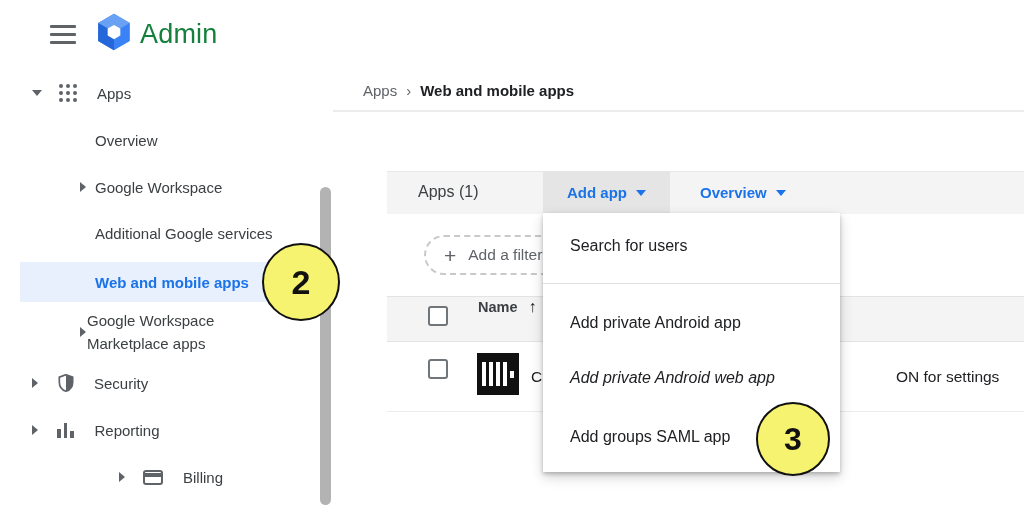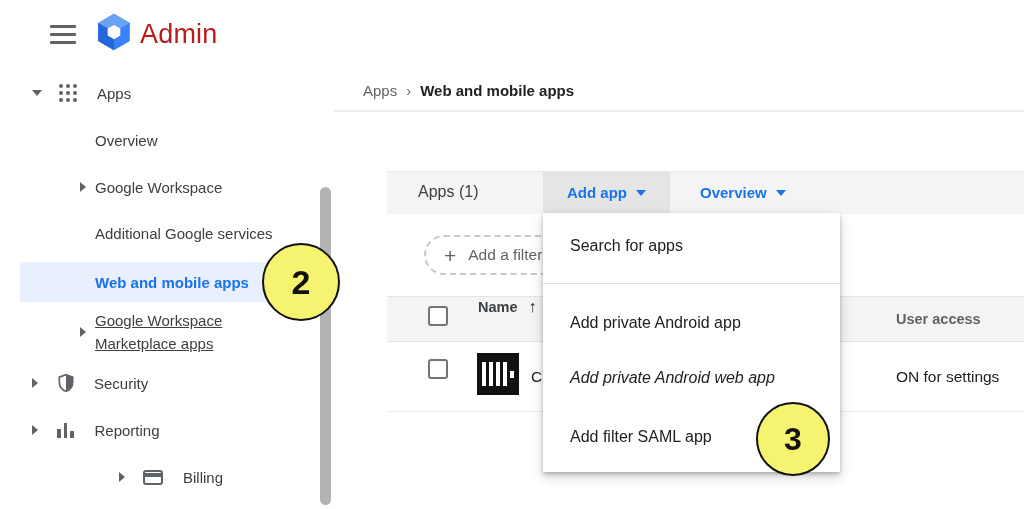--- a/index.html
+++ b/index.html
@@ -3,21 +3,21 @@
 <meta charset="utf-8">
 <style>
   html,body{margin:0;padding:0;background:#fff;}
   #app{position:relative;width:1024px;height:509px;overflow:hidden;background:#fff;
        font-family:"Liberation Sans","DejaVu Sans",sans-serif;-webkit-font-smoothing:antialiased;}
   .abs{position:absolute;}
   .row{display:flex;align-items:center;}
   
   .hamburger{width:26px;height:3px;background:#5f6368;border-radius:1px;
              box-shadow:0 8px 0 #5f6368,0 16px 0 #5f6368;}
-  .admin-word{font-size:27px;color:#b91c1c;letter-spacing:.2px;}
+  .admin-word{font-size:27px;color:#15803d;letter-spacing:.2px;}
   .side-label{font-size:15px;color:#3c4043;}
   .side-label.sel{color:#1a73e8;font-weight:bold;}
   .caret-down{width:0;height:0;border-left:5px solid transparent;border-right:5px solid transparent;border-top:6px solid #5f6368;}
   .caret-right{width:0;height:0;border-top:5px solid transparent;border-bottom:5px solid transparent;border-left:6px solid #5f6368;}
   .grid-icon{position:relative;width:19px;height:19px;}
   .grid-icon::before{content:"";position:absolute;left:0;top:0;width:4px;height:4px;border-radius:50%;background:#5f6368;
     box-shadow:7px 0 0 #5f6368,14px 0 0 #5f6368,0 7px 0 #5f6368,7px 7px 0 #5f6368,14px 7px 0 #5f6368,0 14px 0 #5f6368,7px 14px 0 #5f6368,14px 14px 0 #5f6368;}
   .bars-icon{display:flex;align-items:flex-end;gap:3px;height:15px;}
   .bars-icon i{display:block;width:3.5px;background:#5f6368;}
   .card-icon{position:relative;width:20px;height:15px;border:2px solid #5f6368;border-radius:3px;box-sizing:border-box;}
@@ -99,21 +99,21 @@
   <div class="abs row" style="left:0;top:217px;width:310px;height:32px;">
     <div class="side-label" style="margin-left:95px;">Additional Google services</div>
   </div>
 
   <div class="abs row hl" style="left:20px;top:262px;width:252px;height:40px;">
     <div class="side-label sel" style="margin-left:75px;">Web and mobile apps</div>
   </div>
 
   <div class="abs row" style="left:0;top:308px;width:310px;height:48px;">
     <div class="caret-right" style="margin-left:80px;"></div>
-    <div class="side-label" style="margin-left:9px;width:158px;line-height:23px;text-decoration:underline;">Google Workspace Marketplace apps</div>
+    <div class="side-label" style="margin-left:1px;width:158px;line-height:23px;">Google Workspace Marketplace apps</div>
   </div>
 
   <div class="abs row" style="left:0;top:366px;width:310px;height:34px;">
     <div class="caret-right" style="margin-left:32px;"></div>
     <div style="margin-left:18px;width:20px;height:22px;">
       <svg width="20" height="22" viewBox="0 0 24 24">
         <path d="M12 2 L20 5 V11 C20 16.2 16.6 20.4 12 22 C7.4 20.4 4 16.2 4 11 V5 Z" fill="none" stroke="#5f6368" stroke-width="2"></path>
         <path d="M12 2 L20 5 V11 C20 16.2 16.6 20.4 12 22 Z" fill="#5f6368"></path>
       </svg>
     </div>
@@ -167,41 +167,38 @@
     <span class="plus">+</span>
     <span class="txt">Add a filter</span>
   </div>
 
   <div class="abs band" style="left:387px;top:296px;width:637px;height:46px;border-top:1px solid #e3e3e3;border-bottom:1px solid #e3e3e3;box-sizing:border-box;"></div>
   <div class="abs checkbox" style="left:428px;top:306px;"></div>
   <div class="abs row" style="left:478px;top:284px;height:46px;gap:11px;">
     <span class="th">Name</span>
     <span style="font-size:16px;color:#202124;">↑</span>
   </div>
-  <div class="abs row" style="left:896px;top:296px;height:46px;">
-    <span class="th gray">User access</span>
-  </div>
 
   <div class="abs" style="left:387px;top:342px;width:637px;height:69px;background:#fff;"></div>
   <div class="abs checkbox" style="left:428px;top:359px;"></div>
   <div class="abs appicon" style="left:477px;top:353px;width:42px;height:42px;">
     <i></i>
       <i></i>
       <i></i>
       <i></i>
       <span class="dot"></span>
   </div>
   <div class="abs row cell" style="left:531px;top:342px;height:69px;">C</div>
   <div class="abs row cell" style="left:896px;top:342px;height:69px;">ON for settings</div>
   <div class="abs hairline light" style="left:387px;top:411px;width:637px;"></div>
 
   <div class="abs menu" style="left:543px;top:213px;width:297px;height:259px;z-index:5;">
-    <div class="menu-item" style="top:24px;">Search for apps</div>
+    <div class="menu-item" style="top:24px;">Search for users</div>
     <div class="menu-div" style="top:70px;"></div>
     <div class="menu-item" style="top:101px;">Add private Android app</div>
     <div class="menu-item" style="top:156px;font-style:italic;">Add private Android web app</div>
-    <div class="menu-item" style="top:215px;">Add filter SAML app</div>
+    <div class="menu-item" style="top:215px;">Add groups SAML app</div>
   </div>
 
   <div class="abs badge" style="left:262px;top:243px;width:78px;height:78px;font-size:34px;z-index:10;">2</div>
   <div class="abs badge" style="left:756px;top:402px;width:74px;height:74px;font-size:32px;z-index:10;">3</div>
 
 </div>
 
 </body></html>

